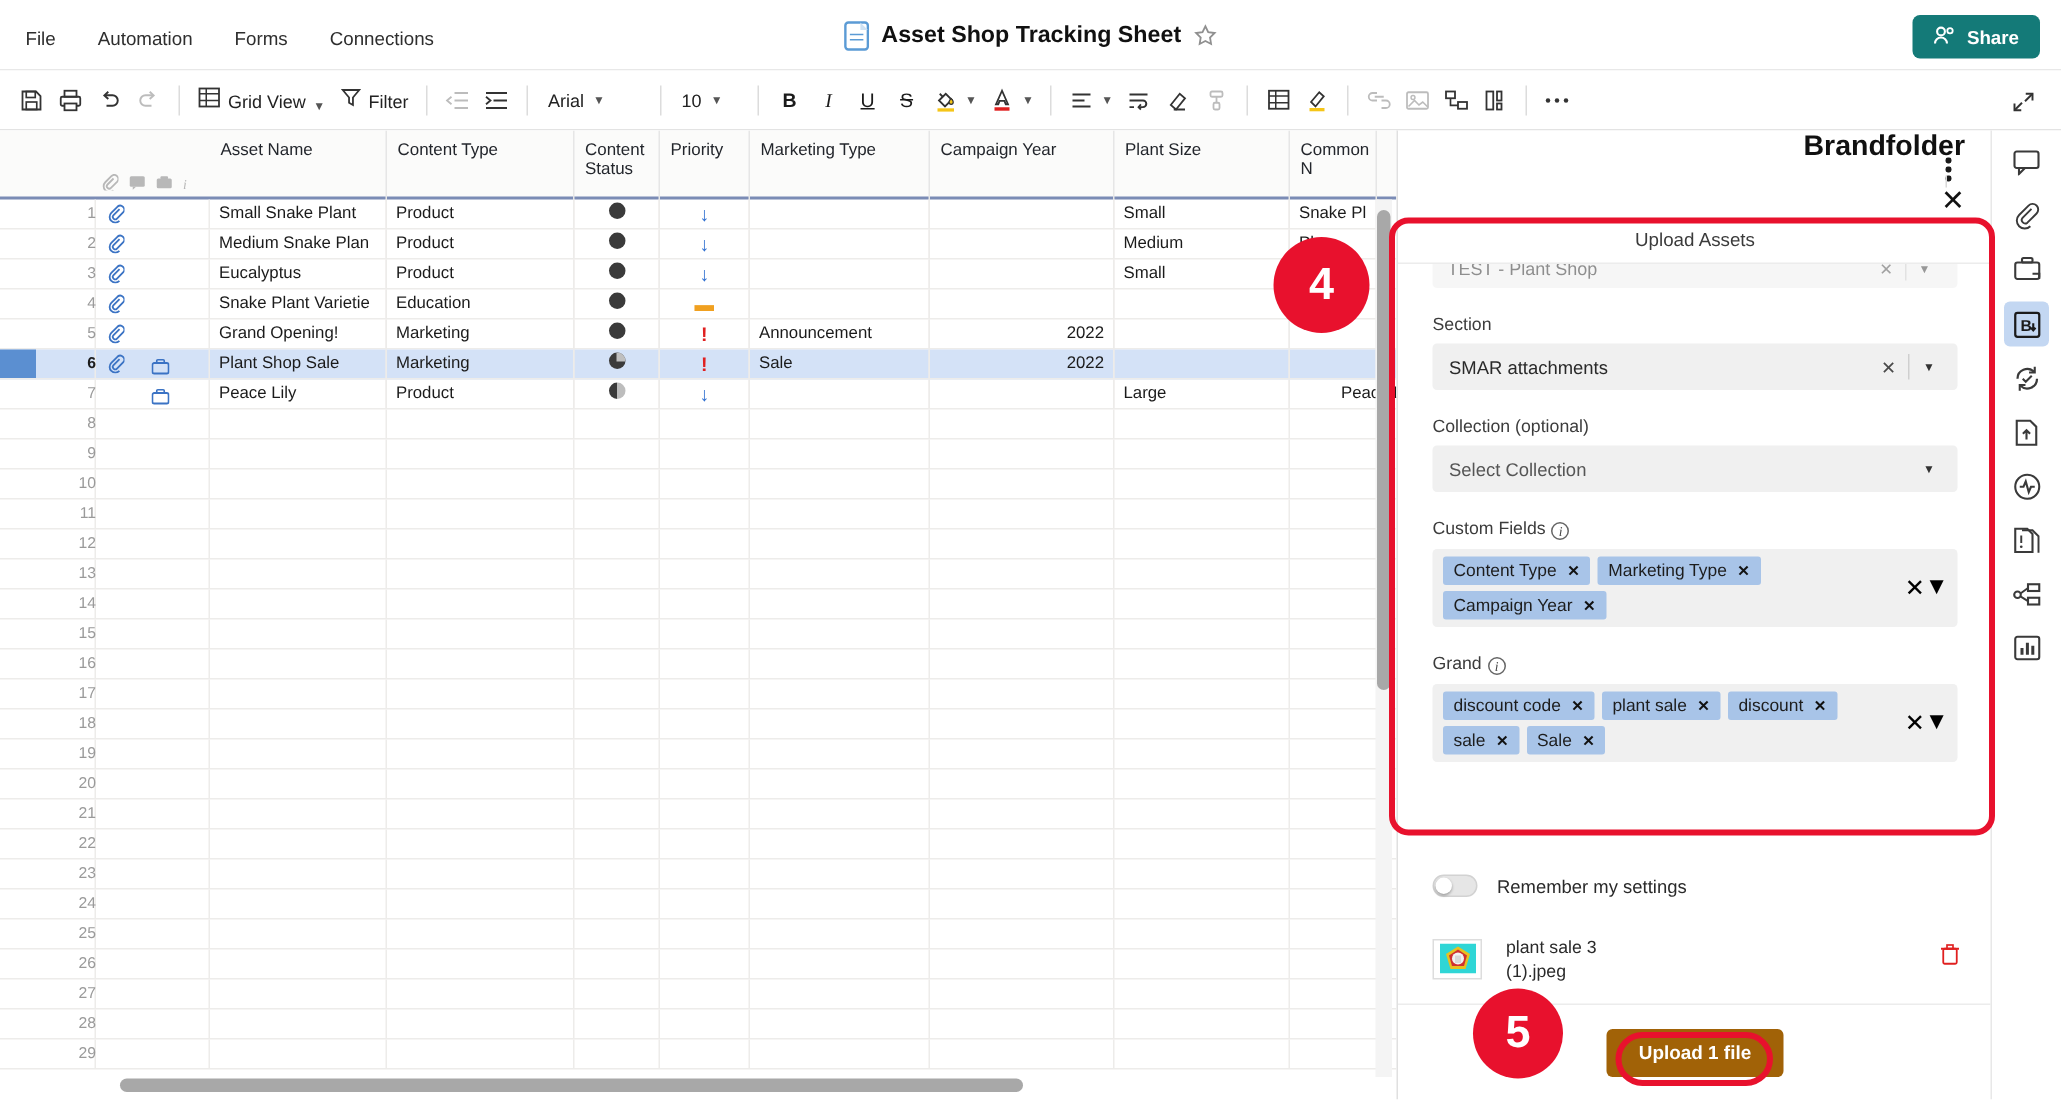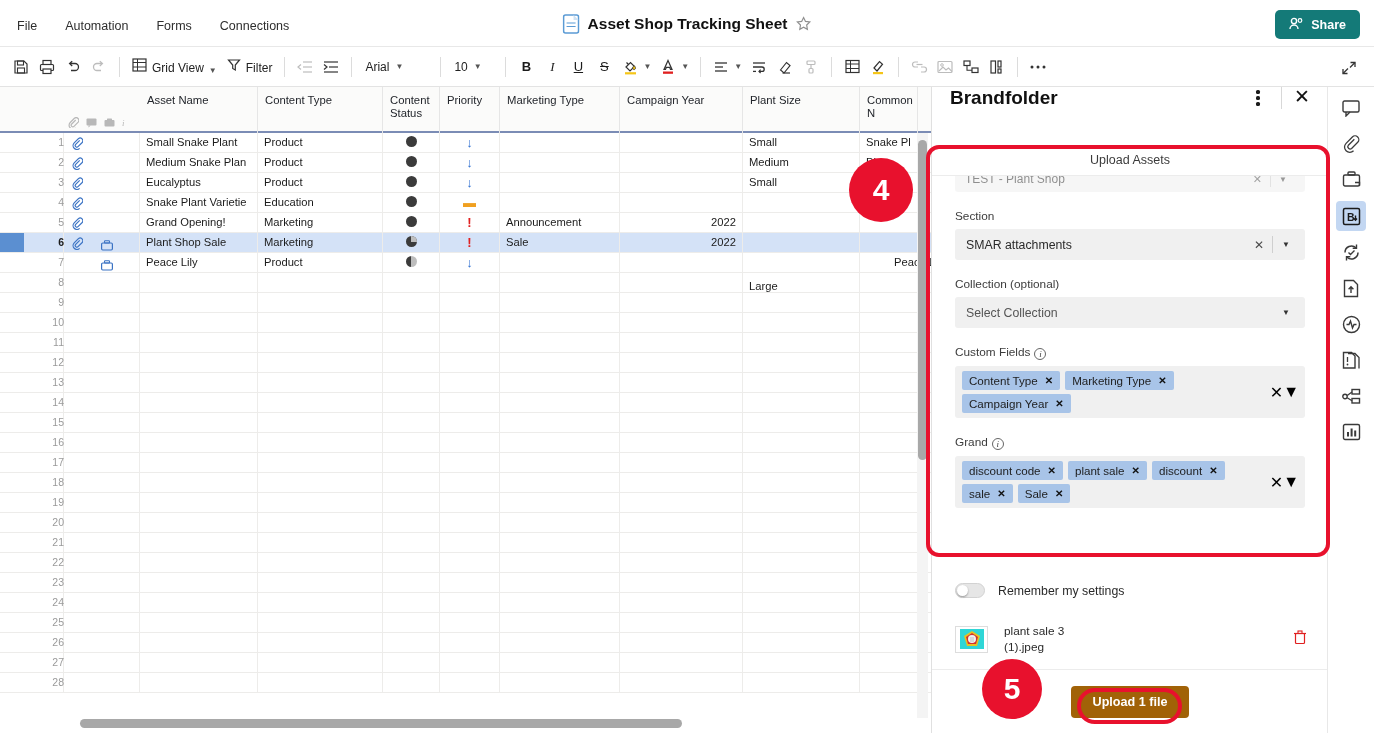--- a/index.html
+++ b/index.html
@@ -135,21 +135,21 @@
     background: #a8a8a8; border-radius: 5px; cursor: pointer;
   }
 
   
   .panel {
     position: absolute; left: 931px; top: 87px; width: 396px; height: 646px;
     background: #fff; border-left: 1px solid #e0e0e0;
   }
   .panel-head {
     position: absolute; left: 0; top: 0; width: 396px; height: 57px;
-    display: flex; align-items: flex-start; padding: 0 18px;
+    display: flex; align-items: flex-end; padding: 0 18px; flex-direction: column;
   }
   .panel-title { font-size: 19px; font-weight: bold; color: #111; flex: 1; }
   .kebab { width: 22px; height: 22px; display: flex; align-items: center; justify-content: center;
     cursor: pointer; }
   .kebab span {
     display: block; width: 3.2px; height: 3.2px; border-radius: 50%; background: #1b1b1b;
     box-shadow: 0 -6px 0 #1b1b1b, 0 6px 0 #1b1b1b;
   }
   .head-div { width: 1px; height: 22px; background: #d8d8d8; margin: 0 12px; }
   .close-x { font-size: 19px; color: #111; cursor: pointer; line-height: 1; font-weight: 500; }
@@ -690,21 +690,21 @@
           <span class="proof-icon"><svg width="12" height="11" viewBox="0 0 12 11">
               <rect x="0.6" y="3" width="10.8" height="7" rx="1.2" fill="none" stroke="#3b73c4" stroke-width="1.2"></rect>
               <rect x="3.5" y="0.8" width="5" height="2.2" rx=".7" fill="none" stroke="#3b73c4" stroke-width="1.1"></rect>
             </svg></span>
           <div class="cell" style="left: 140px; width: 118px;">Peace Lily</div>
           <div class="cell" style="left: 258px; width: 125px;">Product</div>
           <div class="cell ctr" style="left: 383px; width: 57px;"><span class="st half"></span></div>
           <div class="cell ctr" style="left: 440px; width: 60px;"><span class="pri-low">↓</span></div>
           <div class="cell" style="left: 500px; width: 120px;"></div>
           <div class="cell num" style="left: 620px; width: 123px;"></div>
-          <div class="cell" style="left: 743px; width: 117px; margin-top: 24px;">Large</div>
+          <div class="cell" style="left: 743px; width: 117px;">Large</div>
           <div class="cell" style="left: 888px; width: 58px;">Peace Lil</div>
         </div>
         <div class="row" style="top: 140px;">
           <div class="vline" style="left: 139px; height: 19px;"></div>
           <div class="vline" style="left: 257px; height: 19px;"></div>
           <div class="vline" style="left: 382px; height: 19px;"></div>
           <div class="vline" style="left: 439px; height: 19px;"></div>
           <div class="vline" style="left: 499px; height: 19px;"></div>
           <div class="vline" style="left: 619px; height: 19px;"></div>
           <div class="vline" style="left: 742px; height: 19px;"></div>
@@ -965,20 +965,33 @@
           <div class="vline" style="left: 257px; height: 19px;"></div>
           <div class="vline" style="left: 382px; height: 19px;"></div>
           <div class="vline" style="left: 439px; height: 19px;"></div>
           <div class="vline" style="left: 499px; height: 19px;"></div>
           <div class="vline" style="left: 619px; height: 19px;"></div>
           <div class="vline" style="left: 742px; height: 19px;"></div>
           <div class="vline" style="left: 859px; height: 19px;"></div>
           <div class="vline" style="left: 63px; height: 19px;"></div>
           <div class="vline" style="left: 918px; height: 19px;"></div>
           <div class="rownum">28</div>
+        </div>
+        <div class="row" style="top: 560px;">
+          <div class="vline" style="left: 139px; height: 19px;"></div>
+          <div class="vline" style="left: 257px; height: 19px;"></div>
+          <div class="vline" style="left: 382px; height: 19px;"></div>
+          <div class="vline" style="left: 439px; height: 19px;"></div>
+          <div class="vline" style="left: 499px; height: 19px;"></div>
+          <div class="vline" style="left: 619px; height: 19px;"></div>
+          <div class="vline" style="left: 742px; height: 19px;"></div>
+          <div class="vline" style="left: 859px; height: 19px;"></div>
+          <div class="vline" style="left: 63px; height: 19px;"></div>
+          <div class="vline" style="left: 918px; height: 19px;"></div>
+          <div class="rownum">29</div>
         </div>
       </div>
 
   </div>
   <div class="vscroll-track"></div>
   <div class="vscroll"></div>
   <div class="hscroll"></div>
 
   <div class="panel">
     <div class="panel-head">

